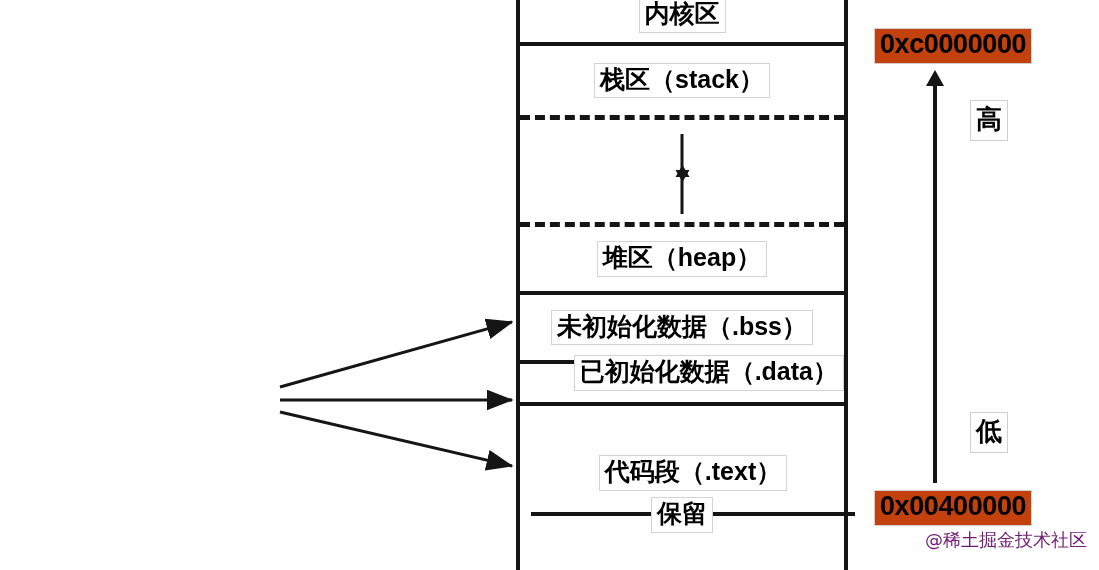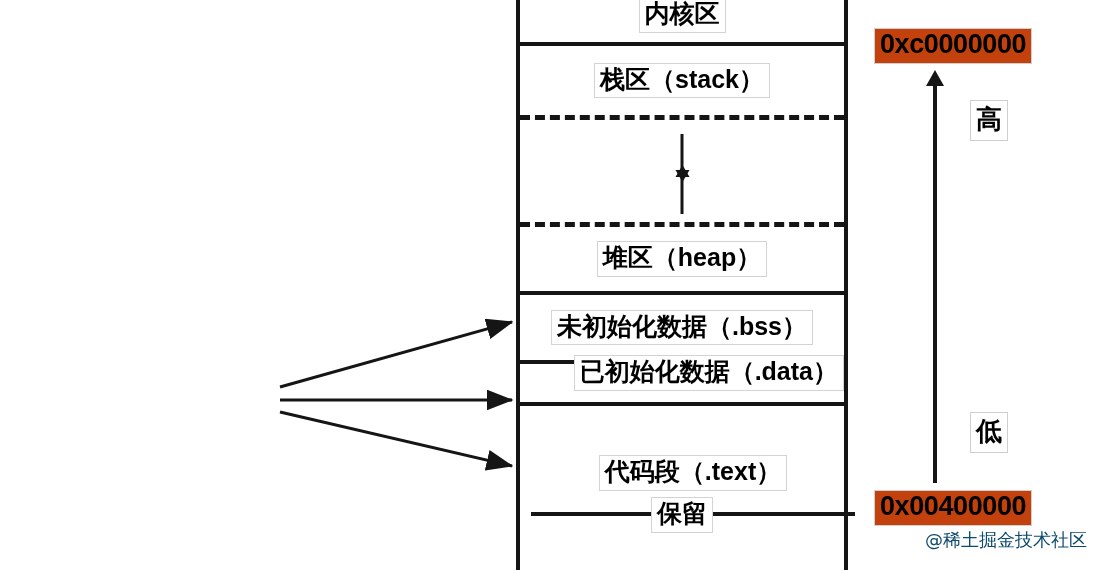--- a/index.html
+++ b/index.html
@@ -166,21 +166,21 @@
     height: 570px;
     pointer-events: none;
   }
 
   
   #watermark {
     position: absolute;
     left: 925px;
     top: 528px;
     font-size: 18px;
-    color: #0c4a6e;
+    color: #701a75;
     white-space: nowrap;
     font-family: "DejaVu Sans", sans-serif;
   }
 </style>
 </head>
 <body>
 
 <div id="canvas">
 
   <div id="memory-map">

